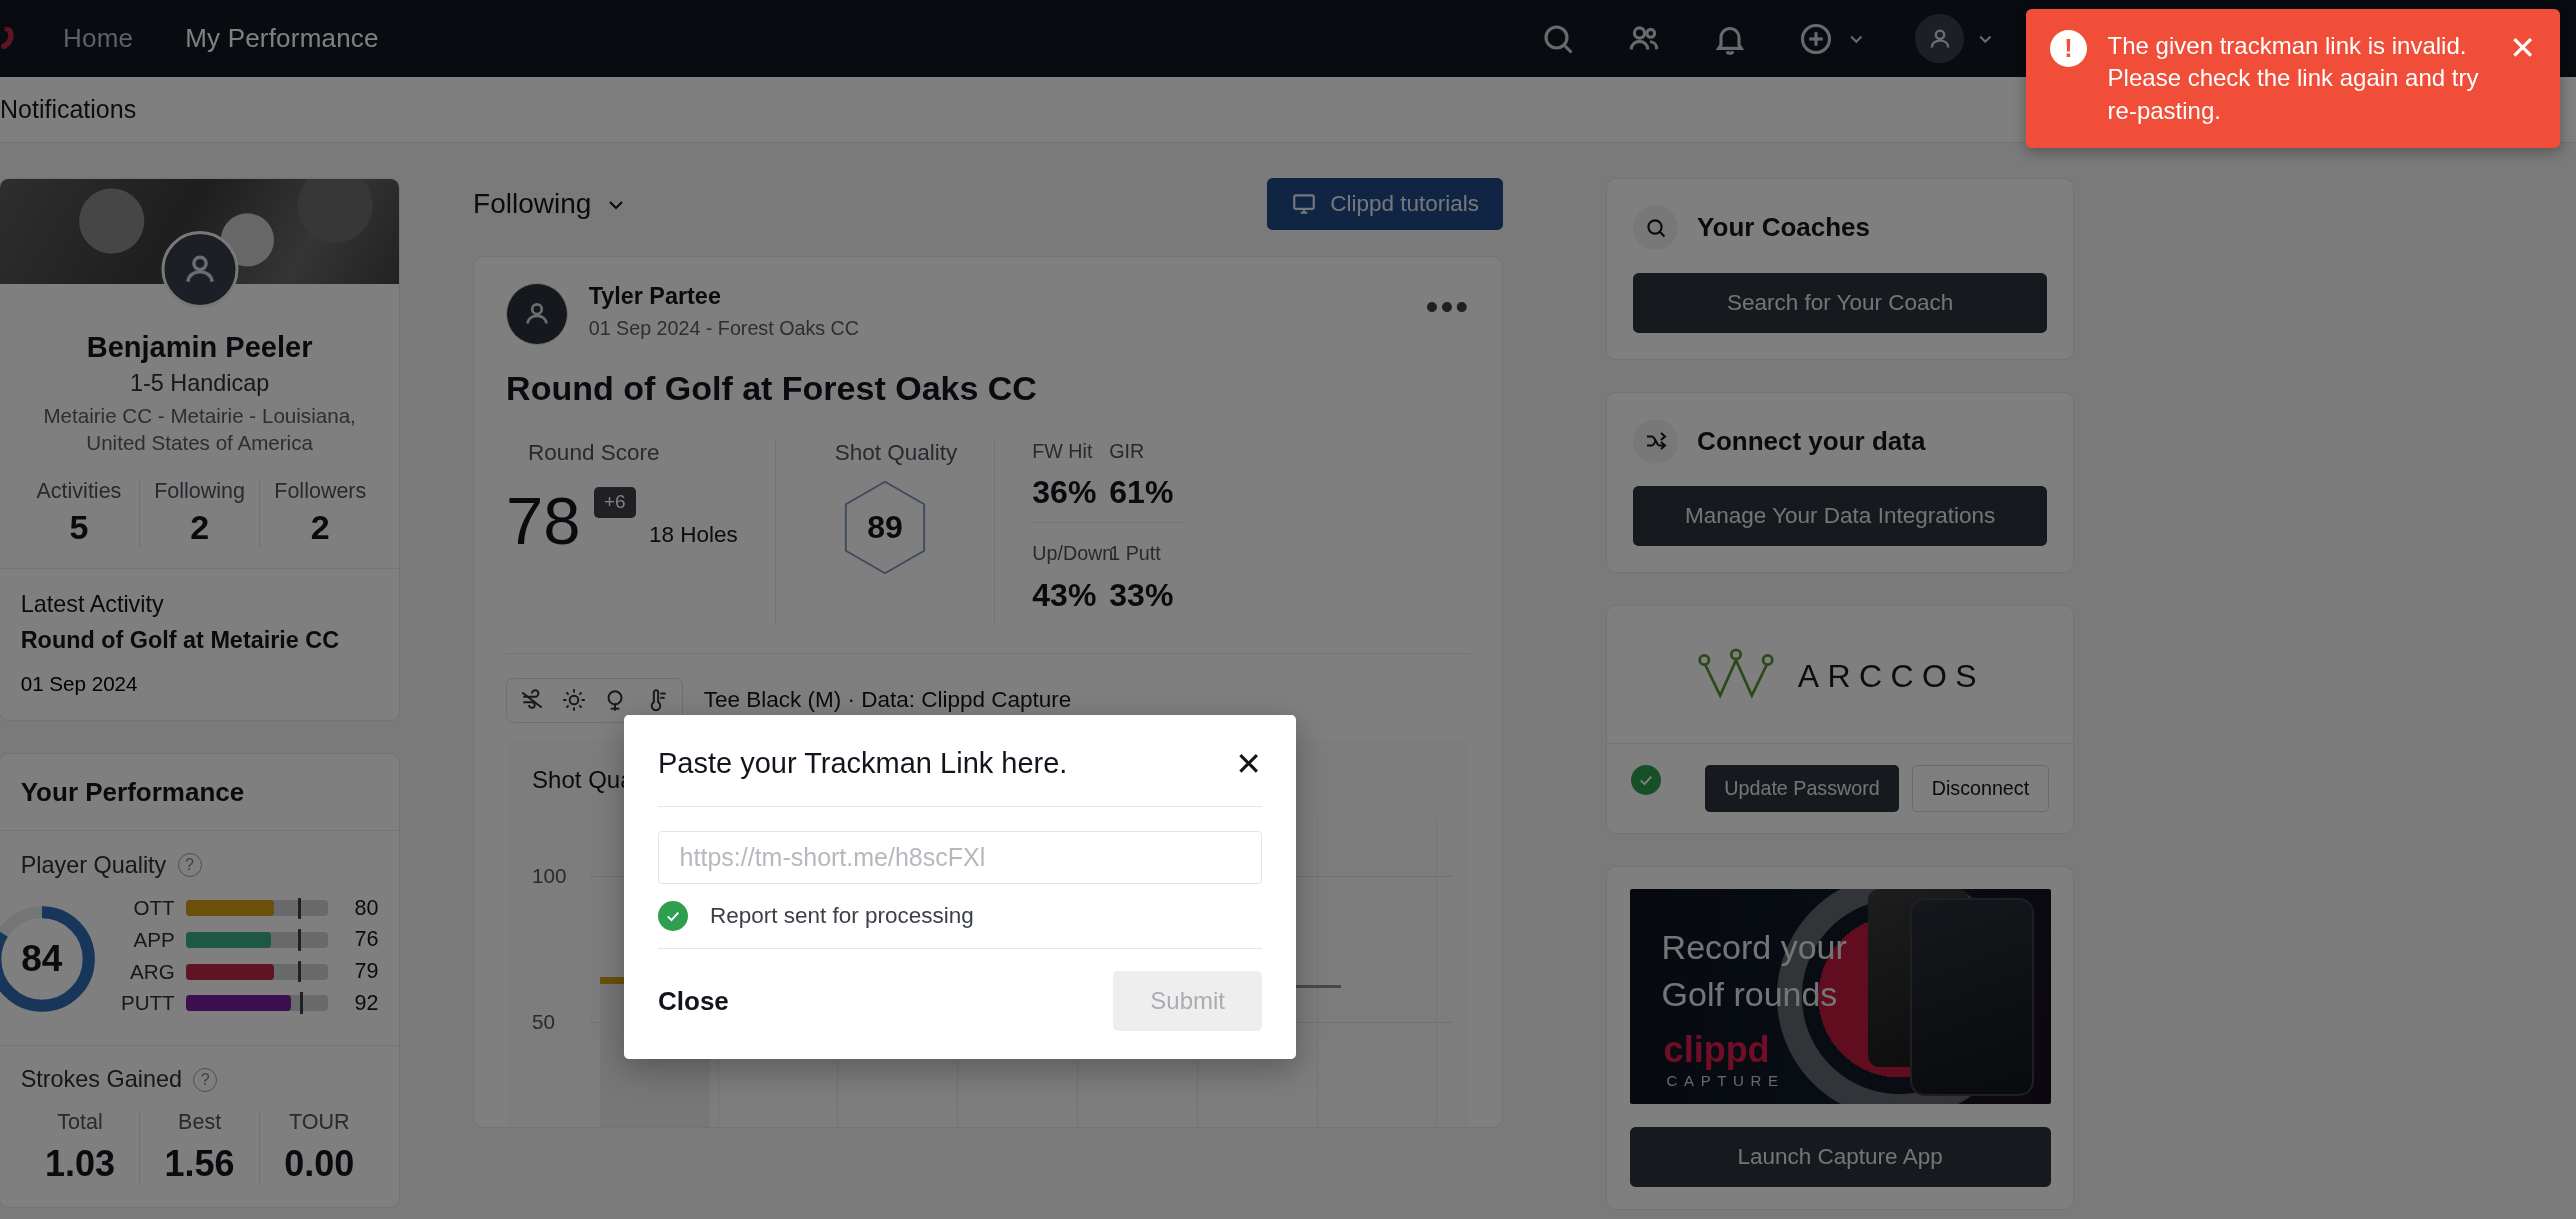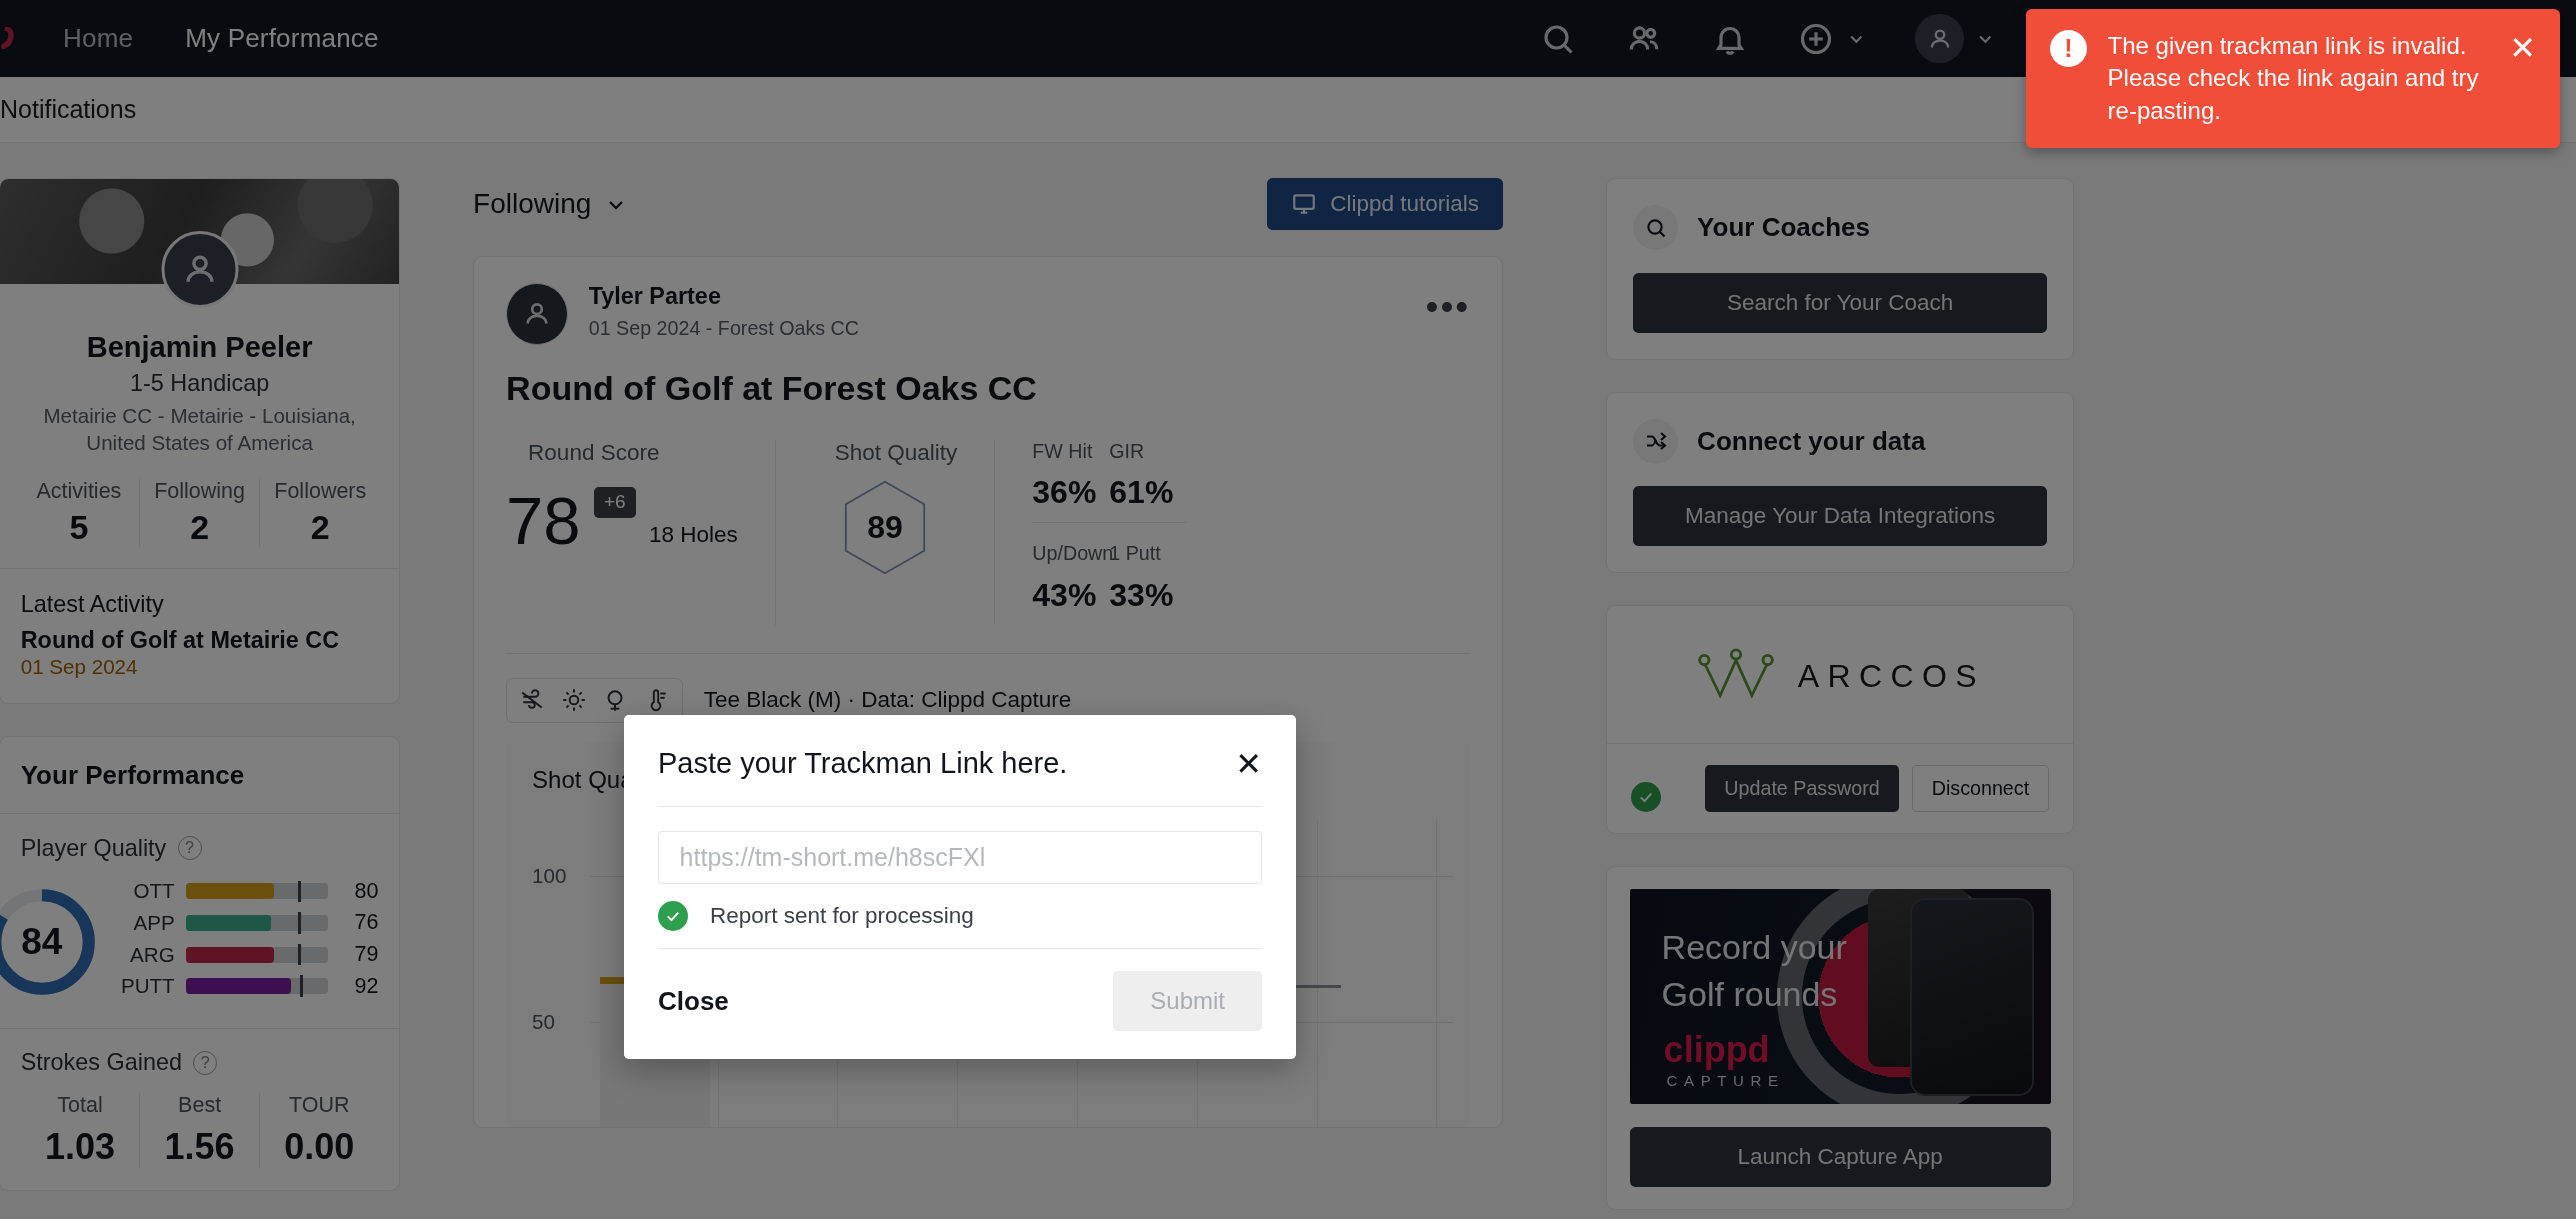--- a/index.html
+++ b/index.html
@@ -119,21 +119,21 @@
     display: flex; margin-top: 22.5px; padding-bottom: 20.6px;
   }
   .pstat { flex: 1; text-align: center; border-left: 0.9px solid #e6e6e6; }
   .pstat:first-child { border-left: none; }
   .pstat-label { font-size: 21.5px; color: #4e545c; }
   .pstat-value { font-size: 34px; font-weight: 700; color: #12161c; margin-top: 3.7px; }
   .divider { height: 0.9px; background: #e6e6e6; }
   .activity-sec { padding: 22.5px 20.6px 24px 20.6px; }
   .activity-title { font-size: 23.4px; color: #12161c; }
   .activity-main { font-size: 23.4px; font-weight: 700; color: #12161c; margin-top: 9.4px; }
-  .activity-date { font-size: 20.6px; color: #a16207; margin-top: 1px; }
+  .activity-date { font-size: 20.6px; color: #000000; margin-top: 18px; }
 
   
   .perf-head {
     padding: 22.5px 20.6px;
     font-size: 26px; font-weight: 700; color: #12161c;
     border-bottom: 0.9px solid #e6e6e6;
   }
   .perf-sec { padding: 20.6px 20.6px 22.5px 20.6px; }
   .perf-sec-title { display: flex; align-items: center; gap: 11.2px; font-size: 23.4px; color: #2c3138; }
   .q-mark {
@@ -259,21 +259,21 @@
   .rc-title { font-size: 26px; font-weight: 700; color: #12161c; }
   .rc-btn {
     display: block; width: calc(100% - 52px); margin: 22.5px 26px 26px 26px;
     background: #2c323b; color: #e7e9ec; border: none; border-radius: 5.6px;
     padding: 17px 0; font-size: 22.5px; cursor: pointer; font-family: inherit;
   }
   .arccos-body { padding: 41px 0 37px 0; display: flex; align-items: center; justify-content: center; gap: 20.6px; }
   .arccos-word { font-size: 32px; letter-spacing: 8.4px; color: #1b1b1b; }
   .arccos-foot {
     border-top: 0.9px solid #e6e6e6;
-    display: flex; align-items: flex-end; padding: 20.6px 24px;
+    display: flex; align-items: flex-start; padding: 20.6px 24px;
   }
   .check-circ {
     width: 30px; height: 30px; border-radius: 50%; background: #2e9e4f;
     display: flex; align-items: center; justify-content: center; flex: none;
   }
   .check-circ svg { width: 18px; height: 18px; stroke: #ffffff; fill: none; stroke-width: 2.6; }
   .btn-dark-sm {
     margin-left: auto; background: #2c323b; color: #e7e9ec;
     border: none; border-radius: 4.7px; padding: 12px 19px; font-size: 19.7px;
     cursor: pointer; font-family: inherit;

